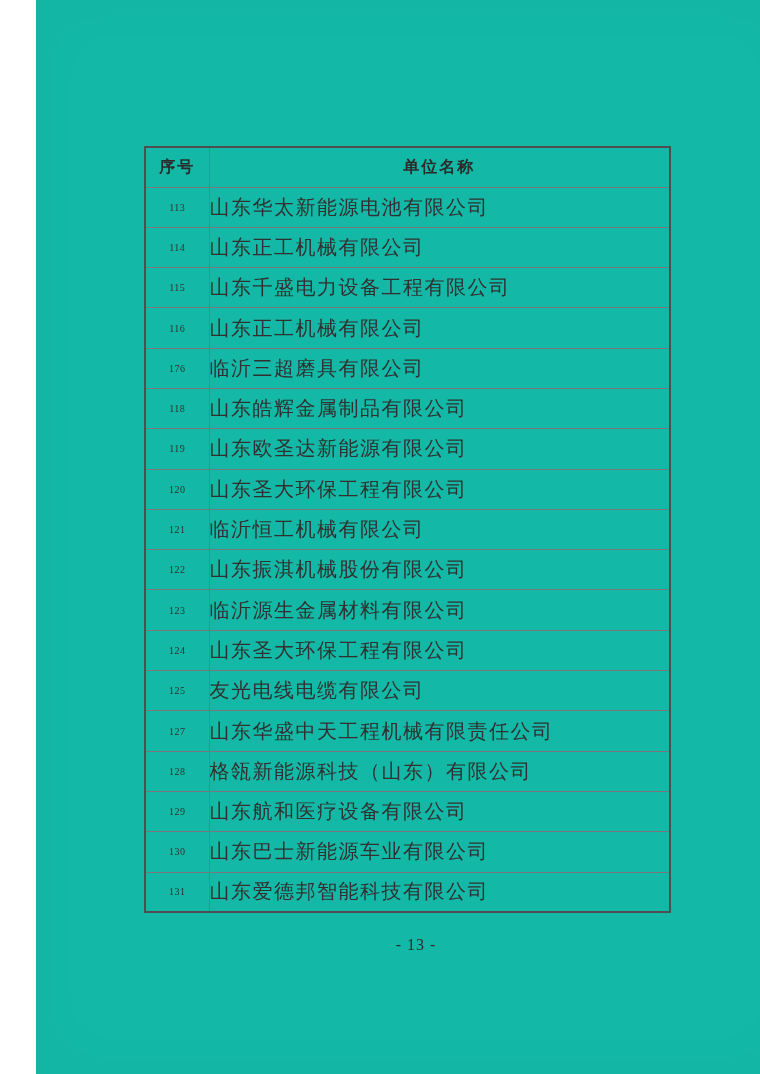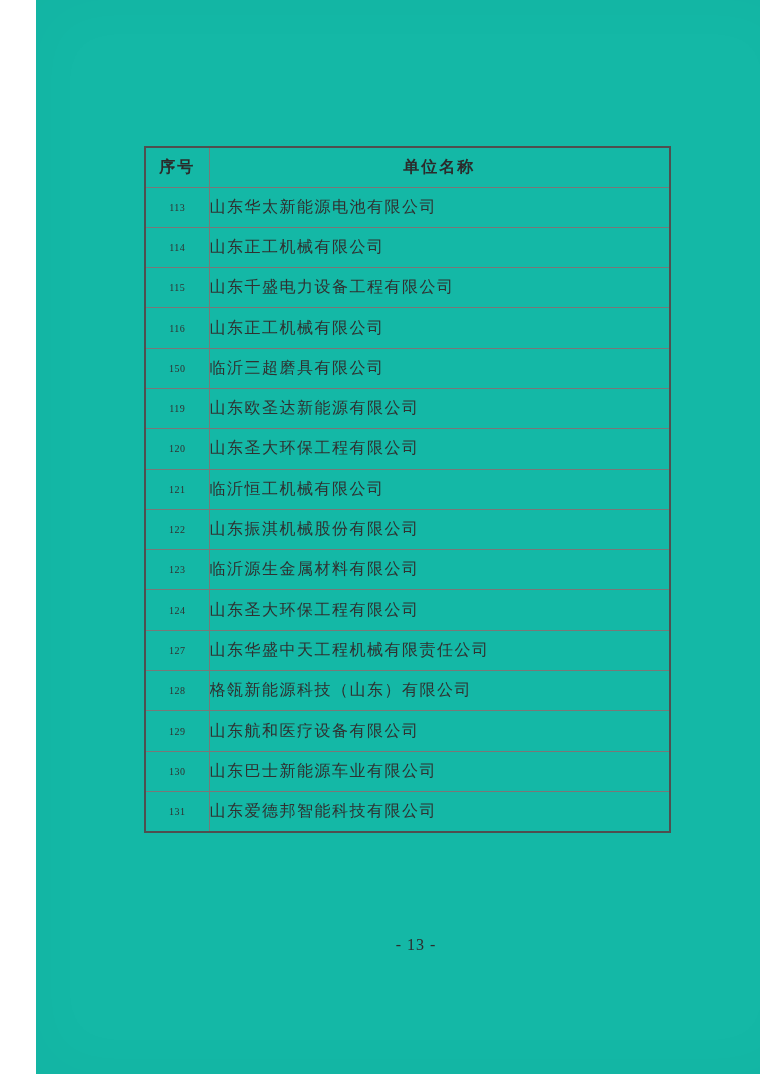--- a/index.html
+++ b/index.html
@@ -46,21 +46,21 @@
   }
   td.no-cell {
     text-align: center;
     font-size: 10px;
     letter-spacing: 0.5px;
     color: #303030;
   }
   td.name-cell {
     text-align: left;
     padding-left: 12px;
-    font-size: 16px;
+    font-size: 20px;
     letter-spacing: 1.5px;
     color: #303030;
   }
   .page-number {
     position: absolute;
     top: 936px;
     left: 0;
     width: 100%;
     text-align: center;
     font-size: 16px;
@@ -99,24 +99,28 @@
       <td class="no-cell">115</td>
       <td class="name-cell">山东千盛电力设备工程有限公司</td>
     </tr>
 
     <tr class="data-row">
       <td class="no-cell">116</td>
       <td class="name-cell">山东正工机械有限公司</td>
     </tr>
 
     <tr class="data-row">
-      <td class="no-cell">150</td>
+      <td class="no-cell">176</td>
       <td class="name-cell">临沂三超磨具有限公司</td>
     </tr>
 
+    <tr class="data-row">
+      <td class="no-cell">118</td>
+      <td class="name-cell">山东皓辉金属制品有限公司</td>
+    </tr>
 
     <tr class="data-row">
       <td class="no-cell">119</td>
       <td class="name-cell">山东欧圣达新能源有限公司</td>
     </tr>
 
     <tr class="data-row">
       <td class="no-cell">120</td>
       <td class="name-cell">山东圣大环保工程有限公司</td>
     </tr>
@@ -134,20 +138,24 @@
     <tr class="data-row">
       <td class="no-cell">123</td>
       <td class="name-cell">临沂源生金属材料有限公司</td>
     </tr>
 
     <tr class="data-row">
       <td class="no-cell">124</td>
       <td class="name-cell">山东圣大环保工程有限公司</td>
     </tr>
 
+    <tr class="data-row">
+      <td class="no-cell">125</td>
+      <td class="name-cell">友光电线电缆有限公司</td>
+    </tr>
 
 
     <tr class="data-row">
       <td class="no-cell">127</td>
       <td class="name-cell">山东华盛中天工程机械有限责任公司</td>
     </tr>
 
     <tr class="data-row">
       <td class="no-cell">128</td>
       <td class="name-cell">格瓴新能源科技（山东）有限公司</td>

